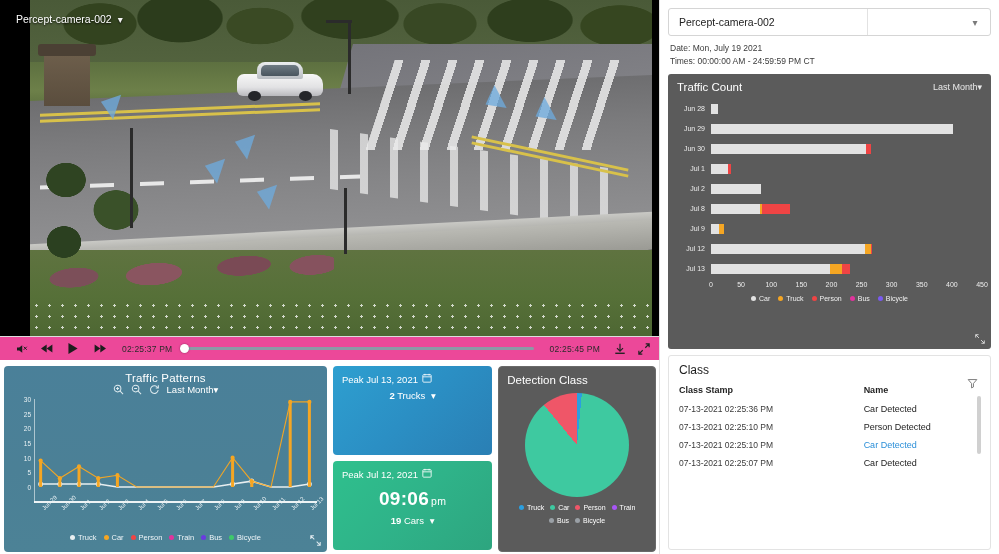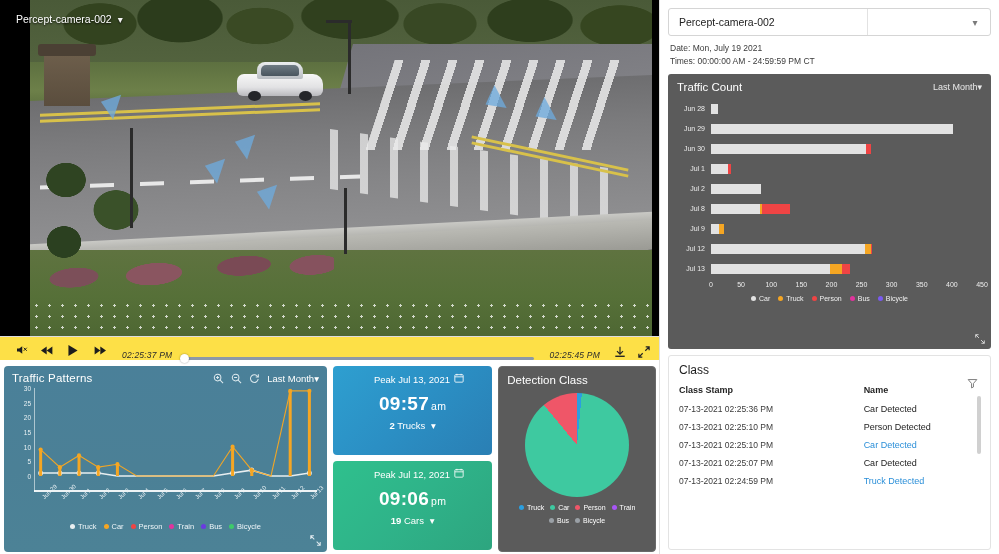--- a/index.html
+++ b/index.html
@@ -151,23 +151,23 @@
   .video-label {
     position: absolute; left: 8px; top: 8px; height: 22px;
     display: flex; align-items: center; gap: 6px;
     padding: 0 6px 0 8px; color: #fff; font-size: 10.5px; z-index: 5;
     text-shadow: 0 1px 2px rgba(0,0,0,.9);
   }
   .video-label .chev { font-size: 10px; opacity: .95; }
 
   
   .vctl {
-    width: 660px; height: 24px; background: #fde047;
+    width: 660px; height: 24px; background: #ec4899;
     border-top: 1px solid #ddd;
-    display: flex; align-items: flex-end; gap: 0; padding: 0 8px; font-style: italic;
+    display: flex; align-items: center; gap: 0; padding: 0 8px;
   }
   .vctl-btn {
     width: 26px; height: 20px; display: flex; align-items: center; justify-content: center;
     color: #1d1d1d; font-size: 11px; cursor: pointer;
   }
   .vctl-time { font-size: 8.5px; color: #2b2b2b; margin: 0 8px 0 10px; white-space: nowrap; letter-spacing: .2px;}
   .vctl-track {
     flex: 1; height: 3px; background: #8d99a6; border-radius: 2px; position: relative; margin-right: 6px;
   }
   .vctl-knob {
@@ -179,21 +179,21 @@
 
   
   .lower-left { display: flex; gap: 6px; padding: 6px 4px 4px 4px; height: 194px; }
   .card { border-radius: 4px; position: relative; overflow: hidden; }
 
   .tp-card {
     width: 330px; height: 186px;
     background: linear-gradient(180deg, #4a8099 0%, #4b8096 55%, #4c8296 100%);
     color: #fff; padding: 6px 8px 4px 8px;
   }
-  .tp-head { display:flex; align-items:center; justify-content: space-between; }
+  .tp-head { display:flex; align-items:center; justify-content: space-between; flex-direction: column; }
   .tp-title { font-size: 11.5px; font-weight: 400; letter-spacing:.2px; }
   .tp-tools { display:flex; align-items:center; gap: 7px; font-size: 9.5px; }
   .tp-tool-ico { width: 11px; height: 11px; opacity: .92; display:flex; align-items:center;justify-content:center;}
   .tp-range { font-size: 9.5px; }
   .tp-plot { position: relative; height: 120px; margin: 4px 0 0 0; }
   .tp-yaxis { position:absolute; left:0; top:0; width: 22px; height: 104px; }
   .tp-ytick { position:absolute; right: 3px; font-size: 6.5px; color:#e9f1f4; transform: translateY(-50%); }
   .tp-axisline { position:absolute; left: 22px; top:0; width:1px; height:104px; background: rgba(255,255,255,.55); }
   .tp-zero { position:absolute; left: 22px; right: 2px; bottom: 16px; height: 2px; background: rgba(255,255,255,.9); }
   .tp-area { position:absolute; left: 23px; right: 2px; top: 0; height: 104px; }
@@ -210,21 +210,21 @@
   .lg i { width: 5px; height: 5px; border-radius: 50%; display:inline-block; }
   .tp-expand { position: absolute; right: 6px; bottom: 4px; font-size: 10px; color: #dfeaef; }
 
   .peaks { display: flex; flex-direction: column; gap: 6px; width: 163px; }
   .peak {
     height: 90px; border-radius: 4px; color: #fff; padding: 7px 9px;
     display: flex; flex-direction: column; justify-content: flex-start;
   }
   .peak.blue  { background: linear-gradient(135deg, #2e9fd0 0%, #2b8fc4 50%, #2a7fb4 100%); }
   .peak.green { background: linear-gradient(135deg, #2fc08d 0%, #2fb389 50%, #2da57f 100%); }
-  .peak-top { font-size: 9.5px; display: flex; align-items: flex-end; gap: 4px; margin-left: 32px; }
+  .peak-top { font-size: 9.5px; display: flex; align-items: flex-end; gap: 4px; }
   .peak-time { text-align: center; font-size: 19px; font-weight: 700; margin-top: 8px; letter-spacing: .3px; }
   .peak-time .ampm { font-size: 10.5px; font-weight: 400; margin-left: 2px; }
   .peak-sub { text-align: center; font-size: 9.5px; margin-top: 5px; }
   .peak-sub b { font-weight: 700; }
   .peak-sub .cv { margin-left: 3px; }
 
   .dc-card {
     width: 161px; height: 186px; background: #5b5b5b; color: #fff; padding: 7px 8px;
     border: 1px solid #6a6a6a;
   }
@@ -503,23 +503,20 @@
         <div class="peak blue">
           <div class="peak-top">
             <span>Peak Jul 13, 2021</span>
             <span>
               <svg width="10" height="10" viewBox="0 0 12 12" fill="none" stroke="#fff" stroke-width="1">
                   <rect x="1" y="2" width="10" height="9" rx="1"></rect>
                   <path d="M1 4.6h10M3.5 1v2M8.5 1v2"></path>
                 </svg>
             </span>
           </div>
-          <div class="peak-time">
-            <span>09:57</span><span class="ampm">am</span>
-          </div>
           <div class="peak-sub">
             <b>2</b>
             <span>Trucks</span>
             <span class="cv">▾</span>
           </div>
         </div>
 
         <div class="peak green">
           <div class="peak-top">
             <span>Peak Jul 12, 2021</span>
@@ -729,21 +726,17 @@
               <td class="c2">Person Detected</td>
             </tr>
             <tr>
               <td>07-13-2021 02:25:10 PM</td>
               <td class="c2 hl">Car Detected</td>
             </tr>
             <tr>
               <td>07-13-2021 02:25:07 PM</td>
               <td class="c2">Car Detected</td>
             </tr>
-            <tr>
-              <td>07-13-2021 02:24:59 PM</td>
-              <td class="c2 hl">Truck Detected</td>
-            </tr>
           </tbody>
       </table>
     </div>
   </div>
 </div>
 
 </body></html>

